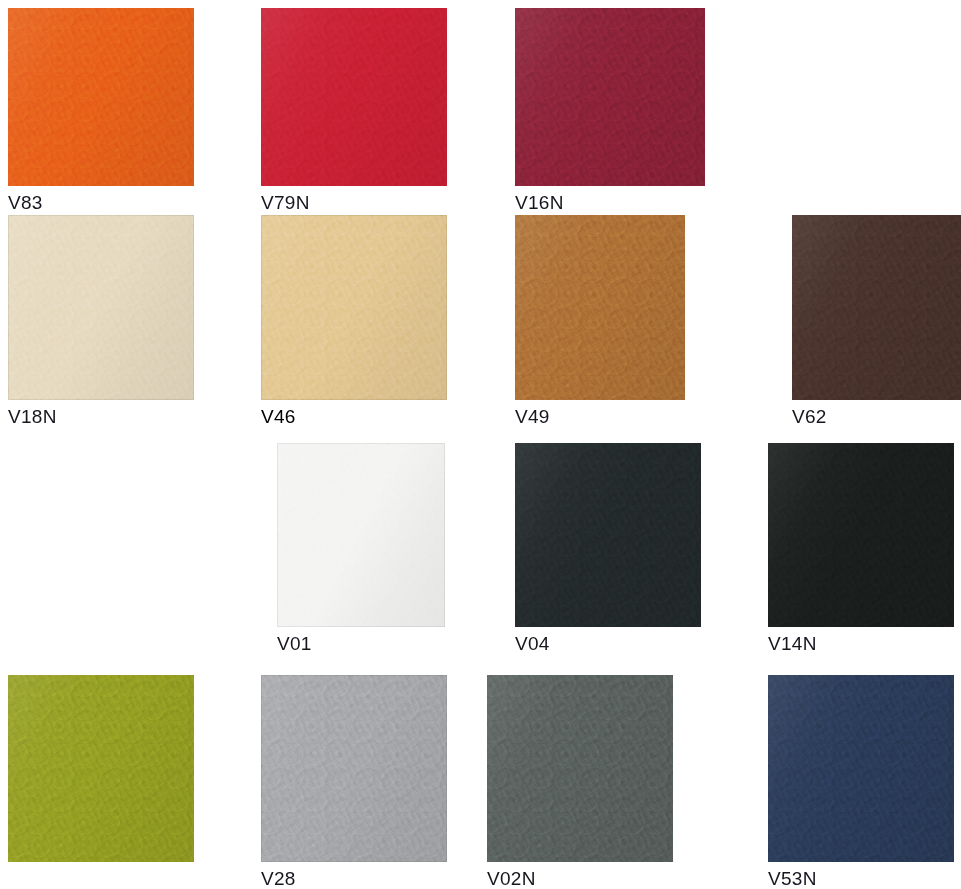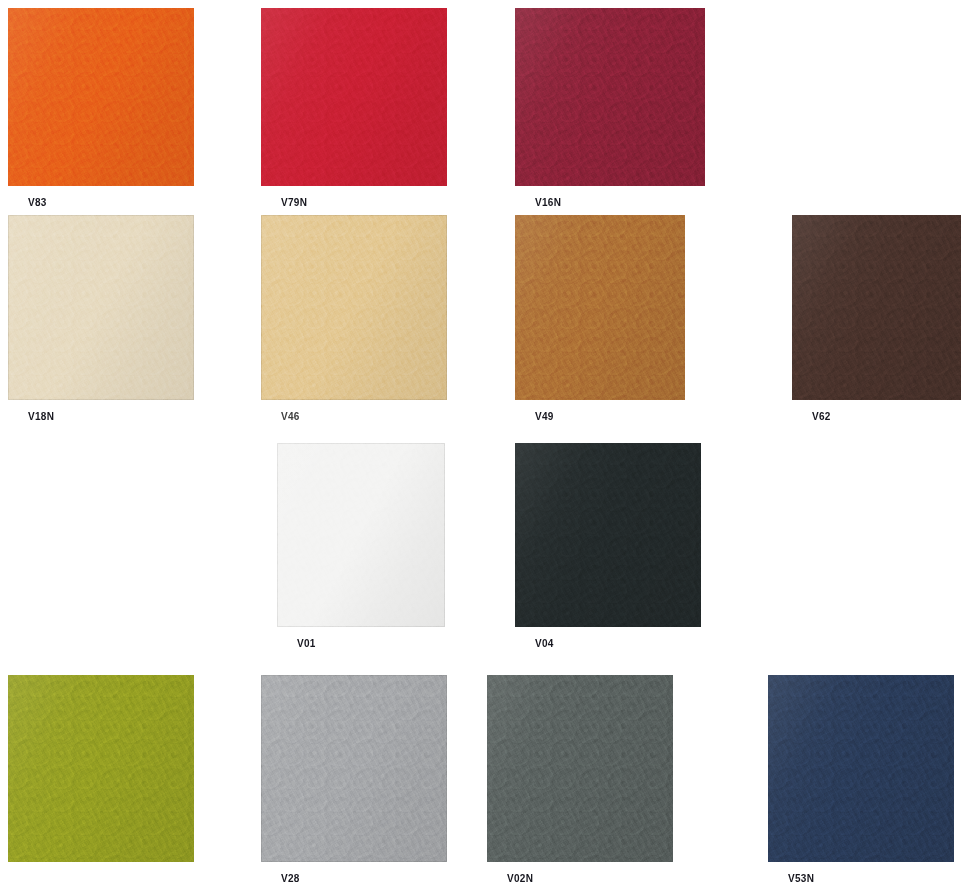--- a/index.html
+++ b/index.html
@@ -72,27 +72,26 @@
         rgba(255,255,255,0.085) 0%,
         rgba(255,255,255,0.02) 26%,
         rgba(0,0,0,0.00) 48%,
         rgba(0,0,0,0.035) 74%,
         rgba(0,0,0,0.06) 100%);
   }
 
   .swatch-label {
     margin-top: 7px;
     font-family: "Liberation Sans", sans-serif;
-    font-size: 10px;
-    font-weight: bold;
+    font-size: 19px;
+    font-weight: normal;
     letter-spacing: 0.3px;
     color: #16161e;
     line-height: 20px;
     white-space: nowrap;
-    margin-left: 20px;
   }
 
   
   .swatch-chip.light-edge {
     box-shadow: inset 0 0 0 1px rgba(0,0,0,0.07);
   }
 </style>
 </head>
 <body>
 
@@ -123,21 +122,21 @@
         <div class="grain"></div>
         <div class="sheen"></div>
       </div>
       <div class="swatch-label" style="color: rgb(22, 22, 30);">V18N</div>
     </div>
     <div class="swatch-cell" style="left: 261px; top: 215px; width: 186px;">
       <div class="swatch-chip light-edge" title="V46" style="height: 185px; background-color: rgb(228, 201, 148);">
         <div class="grain"></div>
         <div class="sheen"></div>
       </div>
-      <div class="swatch-label" style="color: #404040;">V46</div>
+      <div class="swatch-label" style="color: #000000;">V46</div>
     </div>
     <div class="swatch-cell" style="left: 515px; top: 215px; width: 170px;">
       <div class="swatch-chip" title="V49" style="height: 185px; background-color: rgb(175, 114, 54);">
         <div class="grain"></div>
         <div class="sheen"></div>
       </div>
       <div class="swatch-label" style="color: rgb(22, 22, 30);">V49</div>
     </div>
     <div class="swatch-cell" style="left: 792px; top: 215px; width: 190px;">
       <div class="swatch-chip" title="V62" style="height: 185px; background-color: rgb(73, 50, 43);">
@@ -152,20 +151,27 @@
         <div class="sheen"></div>
       </div>
       <div class="swatch-label" style="color: rgb(22, 22, 30);">V01</div>
     </div>
     <div class="swatch-cell" style="left: 515px; top: 443px; width: 186px;">
       <div class="swatch-chip" title="V04" style="height: 184px; background-color: rgb(35, 42, 43);">
         <div class="grain"></div>
         <div class="sheen"></div>
       </div>
       <div class="swatch-label" style="color: rgb(22, 22, 30);">V04</div>
+    </div>
+    <div class="swatch-cell" style="left: 768px; top: 443px; width: 186px;">
+      <div class="swatch-chip" title="V14N" style="height: 184px; background-color: rgb(26, 30, 29);">
+        <div class="grain"></div>
+        <div class="sheen"></div>
+      </div>
+      <div class="swatch-label" style="color: rgb(22, 22, 30);">V14N</div>
     </div>
     <div class="swatch-cell" style="left: 8px; top: 675px; width: 186px;">
       <div class="swatch-chip" title="V82" style="height: 187px; background-color: rgb(150, 160, 35);">
         <div class="grain"></div>
         <div class="sheen"></div>
       </div>
     </div>
     <div class="swatch-cell" style="left: 261px; top: 675px; width: 186px;">
       <div class="swatch-chip light-edge" title="V28" style="height: 187px; background-color: rgb(167, 169, 172);">
         <div class="grain"></div>

